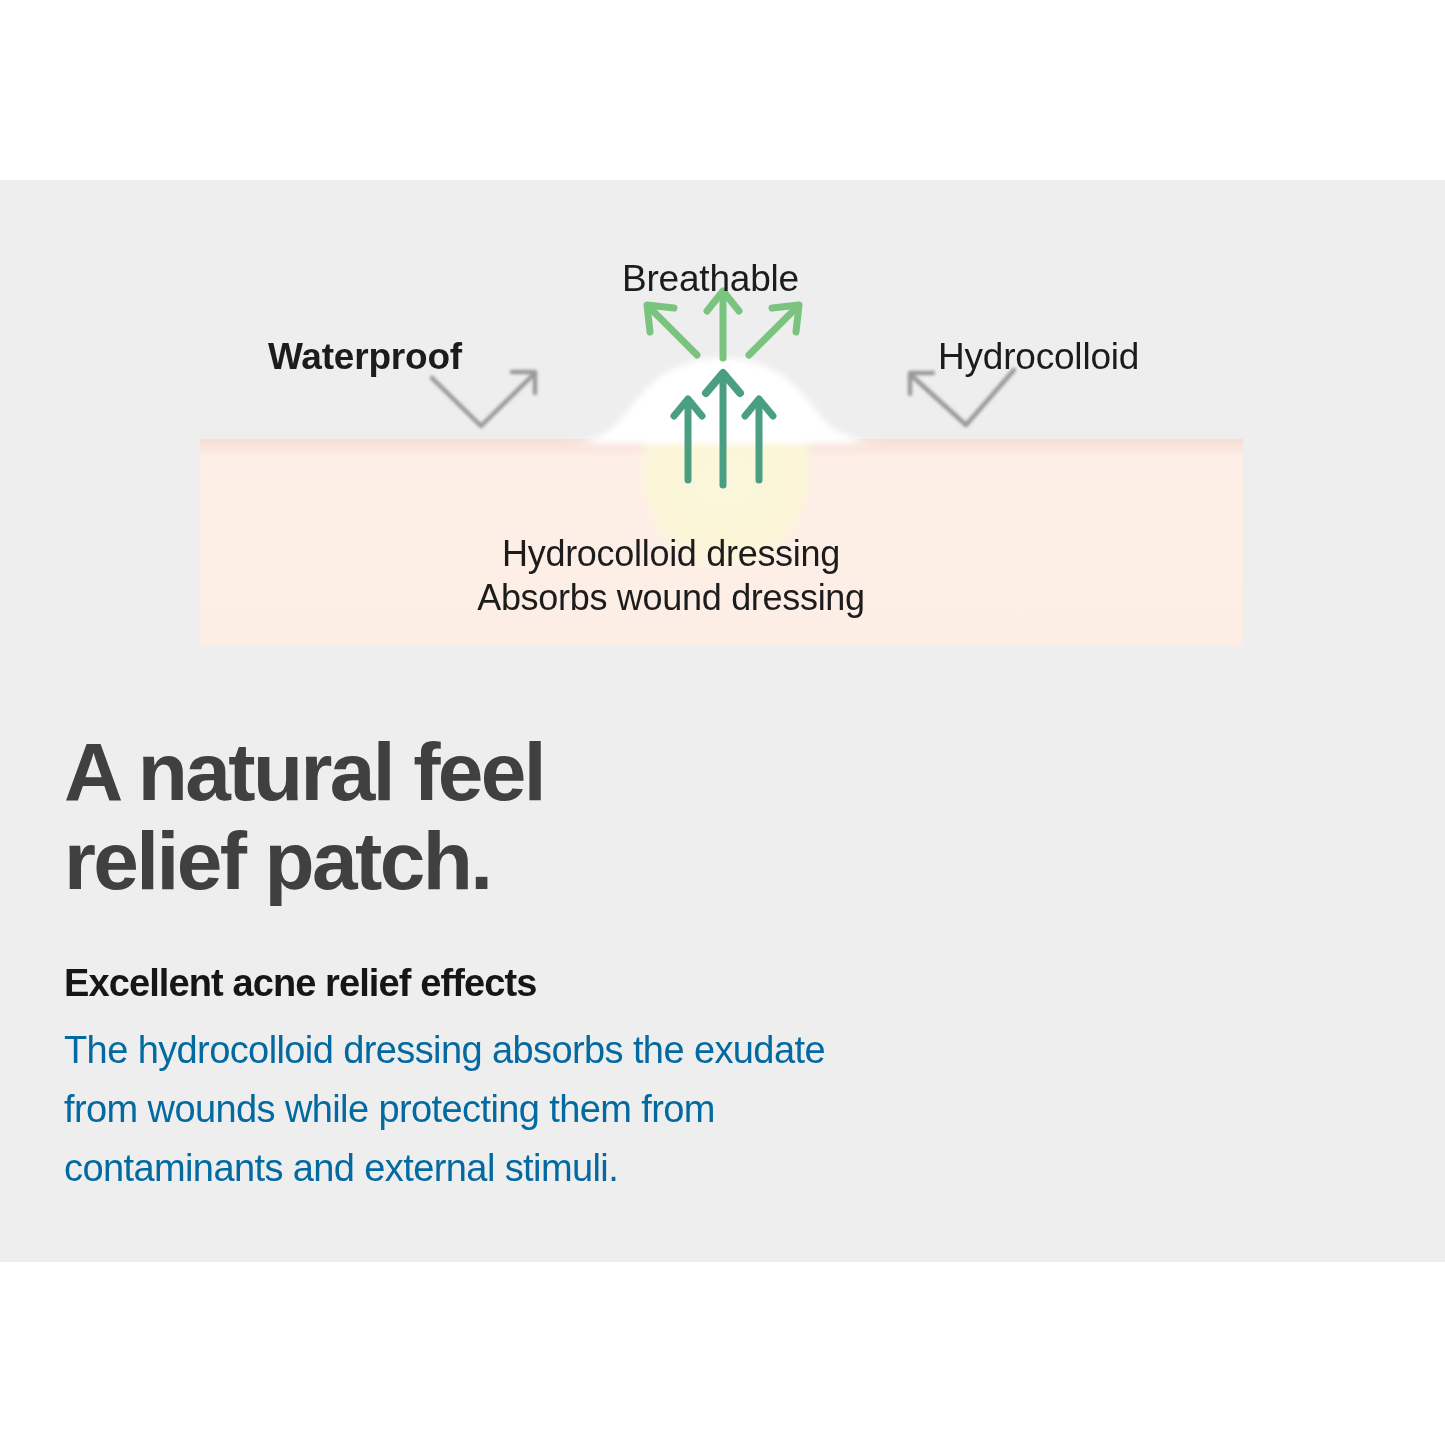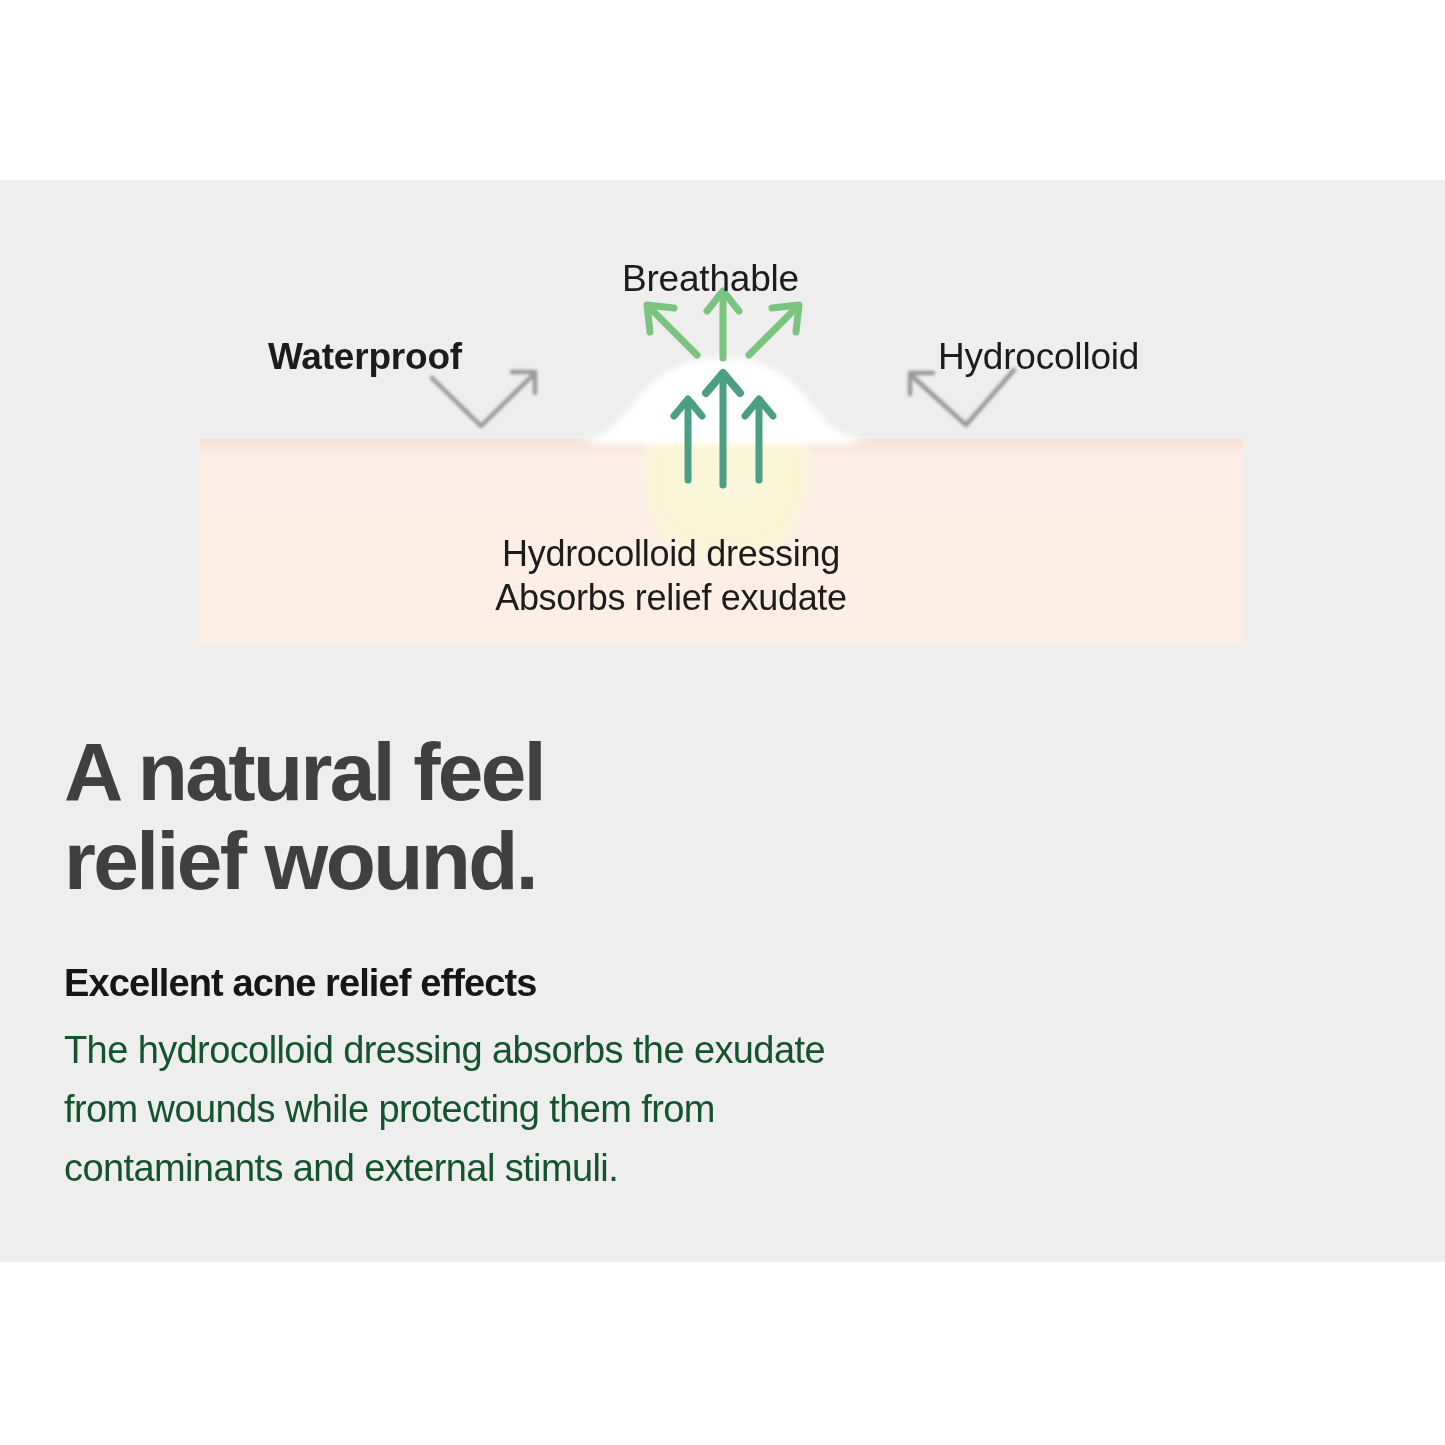--- a/index.html
+++ b/index.html
@@ -100,21 +100,21 @@
     color: #161616;
     font-family: "Liberation Sans", sans-serif;
     font-weight: bold;
     font-size: 38px;
     line-height: 1.2;
     letter-spacing: -0.9px;
     margin-bottom: 14px;
   }
 
   .body-text {
-    color: #14532d;
+    color: #0369a1;
     font-family: "Liberation Sans", sans-serif;
     font-size: 38px;
     line-height: 1.56;
     letter-spacing: -0.6px;
   }
   .body-text span { display: block; }
 </style>
 </head>
 <body>
 
@@ -212,30 +212,30 @@
       </svg>
 
       <div class="lbl lbl-waterproof">Waterproof</div>
 
       <div class="lbl lbl-breathable">Breathable</div>
 
       <div class="lbl lbl-antibact">Hydrocolloid</div>
 
       <div class="caption">
         <span>Hydrocolloid dressing</span>
-        <span>Absorbs relief exudate</span>
+        <span>Absorbs wound dressing</span>
       </div>
 
     </div>
 
     <div class="copy">
 
       <div class="headline">
         <span>A natural feel</span>
-        <span>relief wound.</span>
+        <span>relief patch.</span>
       </div>
 
       <div class="sub-title">Excellent acne relief effects</div>
 
       <div class="body-text">
         <span>The hydrocolloid dressing absorbs the exudate</span>
         <span>from wounds while protecting them from</span>
         <span>contaminants and external stimuli.</span>
       </div>
 

